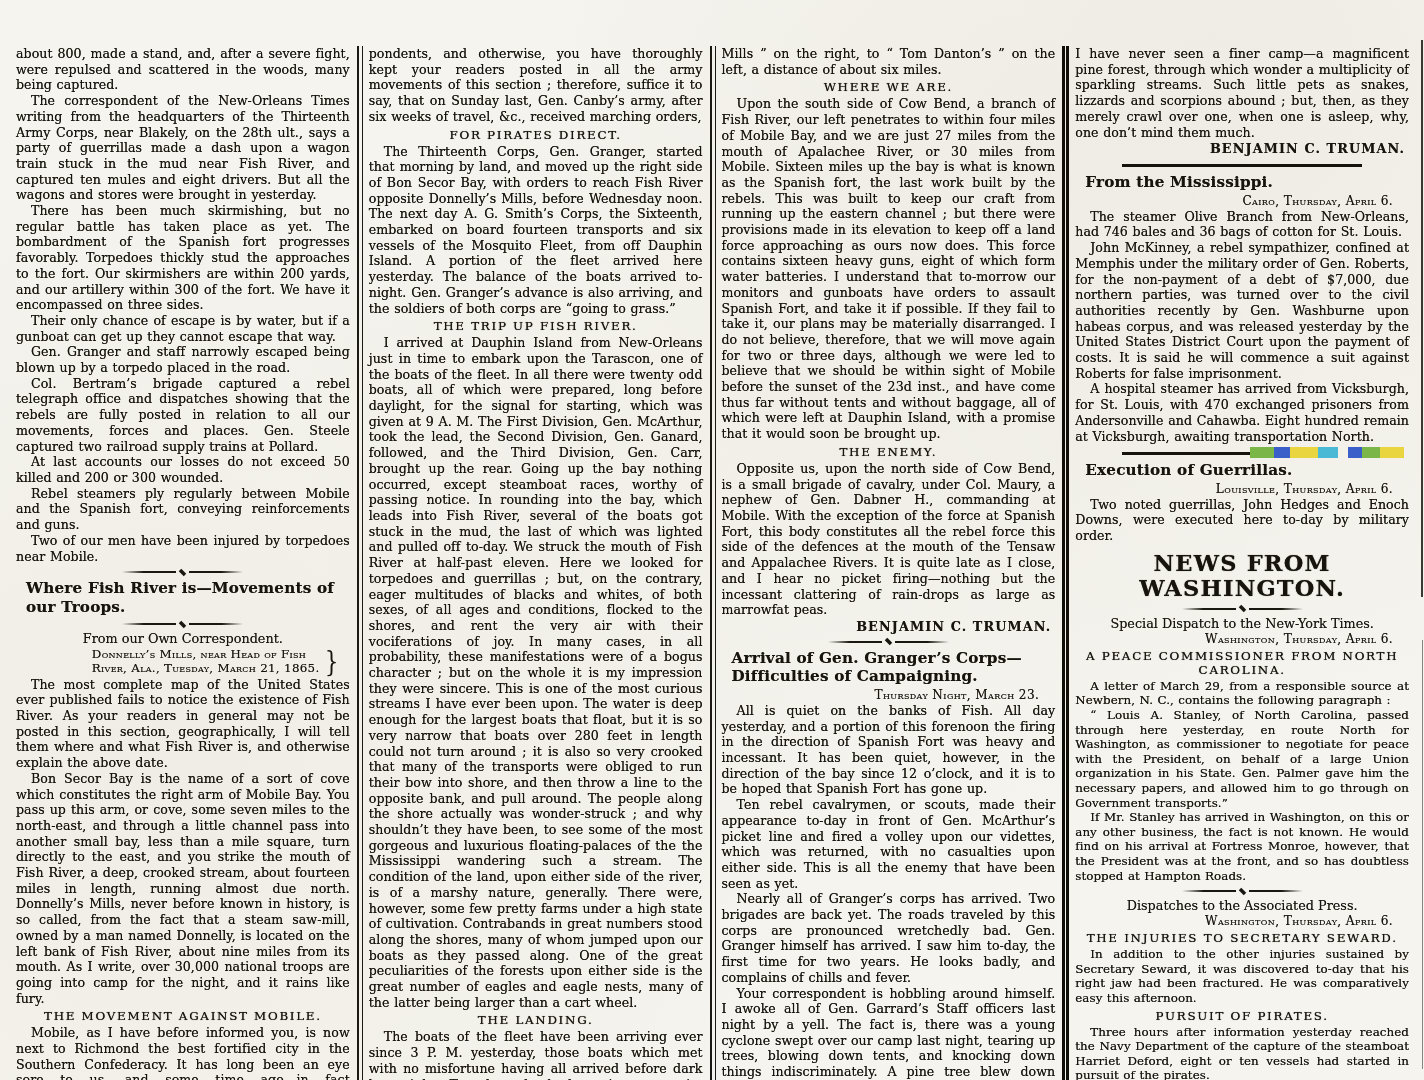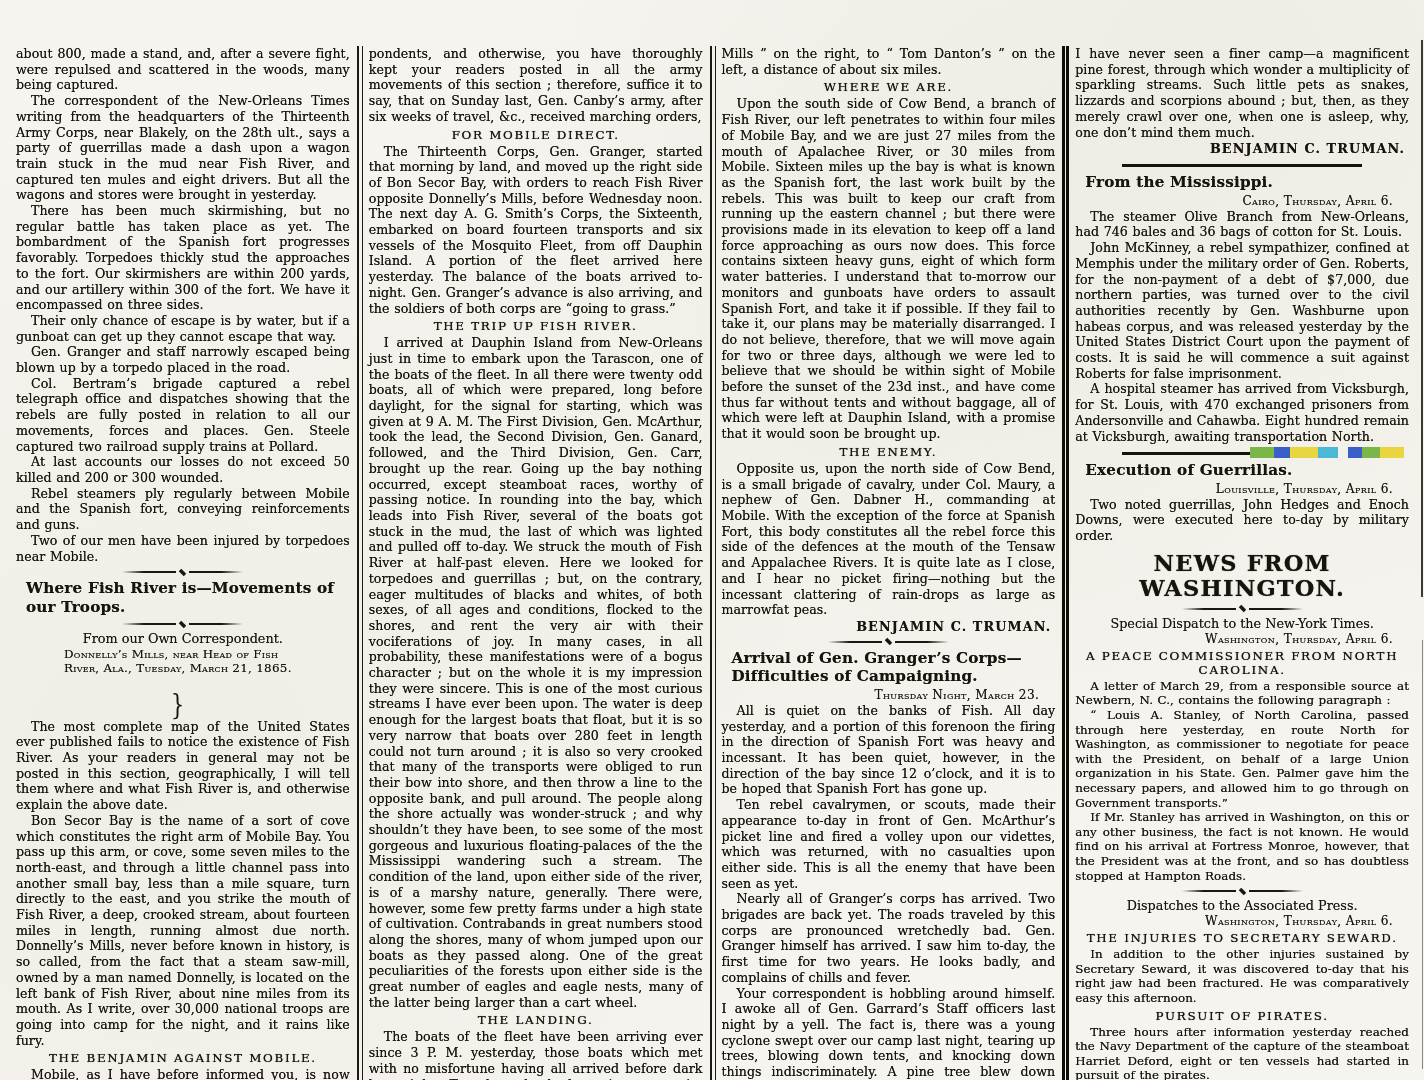--- a/index.html
+++ b/index.html
@@ -52,21 +52,21 @@
   }
   .byline{text-align:center;font-weight:normal;font-size:12.8px;margin:2px 0 1px;text-shadow:0 0 .5px rgba(23,18,10,.6);}
   .dateline{
     text-align:right;font-size:12.1px;padding-right:16px;margin:1px 0;
     font-variant:small-caps;letter-spacing:.4px;text-shadow:0 0 .5px rgba(23,18,10,.6);
   }
   .signature{
     text-align:right;font-size:12.8px;font-weight:bold;letter-spacing:1.1px;
     padding-right:4px;margin:1px 0 2px;text-shadow:0 0 .5px rgba(23,18,10,.6);
   }
-  .dateline2{display:flex;justify-content:flex-end;align-items:center;gap:15px;padding-right:10px;margin:1px 0;flex-direction:column;}
+  .dateline2{display:flex;justify-content:flex-end;align-items:center;gap:3px;padding-right:10px;margin:1px 0;}
   .dl2-lines{font-size:11.9px;line-height:14.2px;font-variant:small-caps;letter-spacing:.3px;text-align:left;text-shadow:0 0 .5px rgba(23,18,10,.6);}
   .brace{font-size:27px;line-height:27px;font-weight:normal;transform:scaleX(.8);}
 
   .rule{display:flex;align-items:center;justify-content:center;margin:4px auto 3px;height:8px;}
   .rule-line{display:block;width:54px;height:1.6px;background:#1a1710;}
   .rule-line.taper-l{background:linear-gradient(90deg,transparent,#1a1710 40%);}
   .rule-line.taper-r{background:linear-gradient(90deg,#1a1710 60%,transparent);}
   .rule-diamond{display:block;width:7px;height:7px;background:#1a1710;transform:rotate(45deg) scaleY(.5);margin:0 3px;}
   .rule-long{position:relative;margin:5px auto 4px;width:72%;height:8px;}
   .rule-long .bar{position:absolute;left:0;right:0;top:3px;height:2.4px;background:#16130c;}
@@ -101,27 +101,27 @@
       <div class="byline">From our Own Correspondent.</div>
       <div class="dateline2">
         <div class="dl2-lines">
           <div>Donnelly’s Mills, near Head of Fish</div>
           <div>River, Ala., Tuesday, March 21, 1865.</div>
         </div>
         <span class="brace">}</span>
       </div>
       <p class="para">The most complete map of the United States ever published fails to notice the existence of Fish River. As your readers in general may not be posted in this section, geographically, I will tell them where and what Fish River is, and otherwise explain the above date.</p>
       <p class="para">Bon Secor Bay is the name of a sort of cove which constitutes the right arm of Mobile Bay. You pass up this arm, or cove, some seven miles to the north-east, and through a little channel pass into another small bay, less than a mile square, turn directly to the east, and you strike the mouth of Fish River, a deep, crooked stream, about fourteen miles in length, running almost due north. Donnelly’s Mills, never before known in history, is so called, from the fact that a steam saw-mill, owned by a man named Donnelly, is located on the left bank of Fish River, about nine miles from its mouth. As I write, over 30,000 national troops are going into camp for the night, and it rains like fury.</p>
-      <h4 class="subhead">THE BENJAMIN AGAINST MOBILE.</h4>
+      <h4 class="subhead">THE MOVEMENT AGAINST MOBILE.</h4>
       <p class="para">Mobile, as I have before informed you, is now next to Richmond the best fortified city in the Southern Confederacy. It has long been an eye sore to us, and some time ago—in fact immediately after the battle of Nashville—the great military eye of the republic was turned this way. Through your corres-</p>
     </section>
   <div class="col-divider"></div>
   <section class="col">
       <p class="para para-cont">pondents, and otherwise, you have thoroughly kept your readers posted in all the army movements of this section ; therefore, suffice it to say, that on Sunday last, Gen. Canby’s army, after six weeks of travel, &amp;c., received marching orders,</p>
-      <h4 class="subhead">FOR MOBILE DIRECT.</h4>
+      <h4 class="subhead">FOR PIRATES DIRECT.</h4>
       <p class="para">The Thirteenth Corps, Gen. Granger, started that morning by land, and moved up the right side of Bon Secor Bay, with orders to reach Fish River opposite Donnelly’s Mills, before Wednesday noon. The next day A. G. Smith’s Corps, the Sixteenth, embarked on board fourteen transports and six vessels of the Mosquito Fleet, from off Dauphin Island. A portion of the fleet arrived here yesterday. The balance of the boats arrived to-night. Gen. Granger’s advance is also arriving, and the soldiers of both corps are “going to grass.”</p>
       <h4 class="subhead">THE TRIP UP FISH RIVER.</h4>
       <p class="para">I arrived at Dauphin Island from New-Orleans just in time to embark upon the Tarascon, one of the boats of the fleet. In all there were twenty odd boats, all of which were prepared, long before daylight, for the signal for starting, which was given at 9 A. M. The First Division, Gen. McArthur, took the lead, the Second Division, Gen. Ganard, followed, and the Third Division, Gen. Carr, brought up the rear. Going up the bay nothing occurred, except steamboat races, worthy of passing notice. In rounding into the bay, which leads into Fish River, several of the boats got stuck in the mud, the last of which was lighted and pulled off to-day. We struck the mouth of Fish River at half-past eleven. Here we looked for torpedoes and guerrillas ; but, on the contrary, eager multitudes of blacks and whites, of both sexes, of all ages and conditions, flocked to the shores, and rent the very air with their vociferations of joy. In many cases, in all probability, these manifestations were of a bogus character ; but on the whole it is my impression they were sincere. This is one of the most curious streams I have ever been upon. The water is deep enough for the largest boats that float, but it is so very narrow that boats over 280 feet in length could not turn around ; it is also so very crooked that many of the transports were obliged to run their bow into shore, and then throw a line to the opposite bank, and pull around. The people along the shore actually was wonder-struck ; and why shouldn’t they have been, to see some of the most gorgeous and luxurious floating-palaces of the the Mississippi wandering such a stream. The condition of the land, upon either side of the river, is of a marshy nature, generally. There were, however, some few pretty farms under a high state of cultivation. Contrabands in great numbers stood along the shores, many of whom jumped upon our boats as they passed along. One of the great peculiarities of the forests upon either side is the great number of eagles and eagle nests, many of the latter being larger than a cart wheel.</p>
       <h4 class="subhead">THE LANDING.</h4>
       <p class="para">The boats of the fleet have been arriving ever since 3 P. M. yesterday, those boats which met with no misfortune having all arrived before dark last night. Two boat loads have just come in, which is the last of the Sixteenth Corps. The Thirteenth Corps is also arriving, and is going into camp upon the left, making our line extend from “ Donnelly’s</p>
     </section>
   <div class="col-divider"></div>
   <section class="col">
       <p class="para para-cont">Mills ” on the right, to “ Tom Danton’s ” on the left, a distance of about six miles.</p>
       <h4 class="subhead">WHERE WE ARE.</h4>

